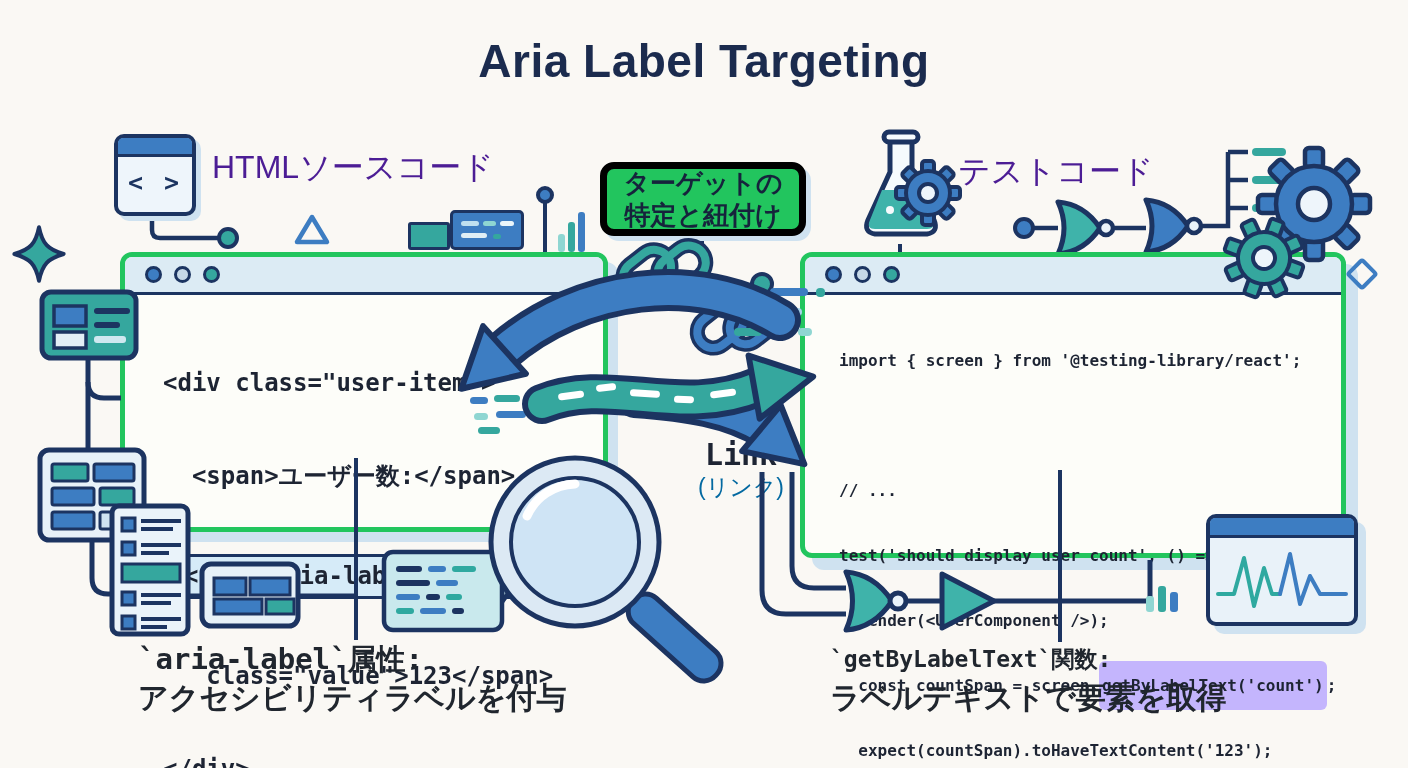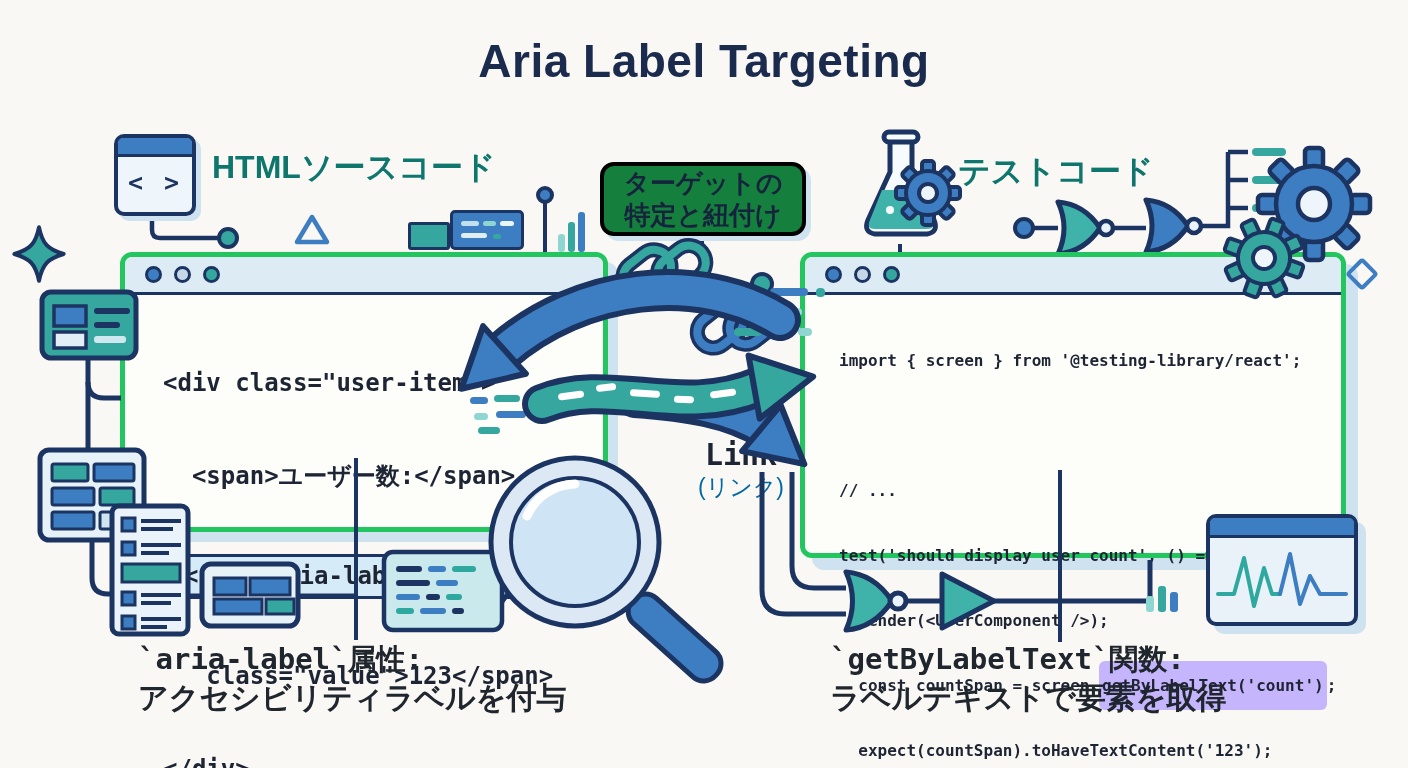--- a/index.html
+++ b/index.html
@@ -9,21 +9,21 @@
   .abs{position:absolute}
   .wire{position:absolute;background:#1c3461;z-index:1}
   .code{font-family:"DejaVu Sans Mono",monospace;font-weight:bold;color:#1d2433;white-space:pre}
   .win{position:absolute;background:#fdfdf9;border:5px solid #22c55e;border-radius:12px;z-index:2}
   .winbar{height:38px;background:#dcebf4;border-bottom:3px solid #1c3461;border-radius:7px 7px 0 0;
           display:flex;align-items:center;padding-left:20px;gap:12px}
   .dot{width:17px;height:17px;border-radius:50%;border:3px solid #1c3461}
   .hl-box{display:inline-block;border:3px solid #1c3461;border-radius:9px;background:#d6ebf8;
           padding:1px 10px;margin:3px 0 3px 8px}
   .hl-inline{background:#c4b5fd;border-radius:6px;padding:15px 3px}
-  .hdr{position:absolute;font-weight:700;color:#0f766e;z-index:2}
+  .hdr{position:absolute;font-weight:400;color:#4c1d95;z-index:2}
   .cap{position:absolute;font-weight:800;color:#20262e;z-index:2}
   .capmono{font-family:"DejaVu Sans Mono",monospace;font-weight:bold}
   .lcode > div{line-height:37px}
   .rcode > div{line-height:27px}
   svg{position:absolute;overflow:visible}
 </style>
 </head>
 <body>
 
 <div class="stage">
@@ -154,21 +154,21 @@
   <svg style="left:465px;top:440px;z-index:4" width="300" height="245" viewBox="0 0 300 245">
     <g transform="translate(168,160) rotate(42)">
       <rect x="0" y="-17" width="112" height="34" rx="16" fill="#3d7dc2" stroke="#1c3461" stroke-width="5"></rect>
     </g>
     <circle cx="110" cy="102" r="84" fill="#dce9f4" stroke="#1c3461" stroke-width="5"></circle>
     <circle cx="110" cy="102" r="64" fill="#cfe4f5" stroke="#1c3461" stroke-width="4"></circle>
     <path d="M 62 76 A 54 54 0 0 1 110 44" fill="none" stroke="#ffffff" stroke-width="9" stroke-linecap="round"></path>
   </svg>
   <div class="abs" style="left:622px;top:538px;width:24px;height:24px;background:#cfe4f3;border:3.5px solid #1c3461;border-radius:4px;transform:rotate(45deg);z-index:3"></div>
 
-  <div class="abs" style="left:600px;top:162px;width:206px;height:74px;background:#15803d;border:4px solid #000000;border-radius:14px;box-shadow:5px 5px 0 #cfe2f0;display:flex;flex-direction:column;justify-content:center;text-align:center;z-index:2">
+  <div class="abs" style="left:600px;top:162px;width:206px;height:74px;background:#22c55e;border:7px solid #000000;border-radius:14px;box-shadow:5px 5px 0 #cfe2f0;display:flex;flex-direction:column;justify-content:center;text-align:center;z-index:2">
     <div style="font-size:26px;font-weight:800;color:#16233c;line-height:32px">ターゲットの</div>
     <div style="font-size:26px;font-weight:800;color:#16233c;line-height:32px">特定と紐付け</div>
   </div>
   <div class="wire" style="left:700px;top:236px;width:4px;height:18px"></div>
 
   <svg style="left:612px;top:232px;z-index:3" width="180" height="140" viewBox="0 0 180 140">
     <g transform="translate(14,12) rotate(-38 40 30)">
       <rect x="0" y="0" width="52" height="34" rx="17" fill="none" stroke="#1c3461" stroke-width="15"></rect>
       <rect x="30" y="18" width="52" height="34" rx="17" fill="none" stroke="#1c3461" stroke-width="15"></rect>
       <rect x="0" y="0" width="52" height="34" rx="17" fill="none" stroke="#35a79e" stroke-width="8"></rect>
@@ -342,17 +342,17 @@
       <polyline points="6,52 22,52 32,16 42,64 52,26 60,52 68,52" fill="none" stroke="#2fa9a0" stroke-width="4" stroke-linejoin="round" stroke-linecap="round"></polyline>
       <polyline points="68,52 78,12 88,62 98,34 108,52 134,52" fill="none" stroke="#3d7dc2" stroke-width="4" stroke-linejoin="round" stroke-linecap="round"></polyline>
     </svg>
   </div>
 
   <div class="cap" style="left:138px;top:640px;width:450px">
     <div class="capmono" style="font-size:29px;line-height:38px;color:#20262e">`aria-label`属性:</div>
     <div style="font-size:30px;line-height:40px">アクセシビリティラベルを付与</div>
   </div>
   <div class="cap" style="left:830px;top:640px;width:470px">
-    <div class="capmono" style="font-size:29px;line-height:38px;color:#20262e">`getByLabelText`関数:</div>
+    <div class="capmono" style="font-size:23px;line-height:38px;color:#20262e">`getByLabelText`関数:</div>
     <div style="font-size:30px;line-height:40px">ラベルテキストで要素を取得</div>
   </div>
 
 </div>
 
 </body></html>

